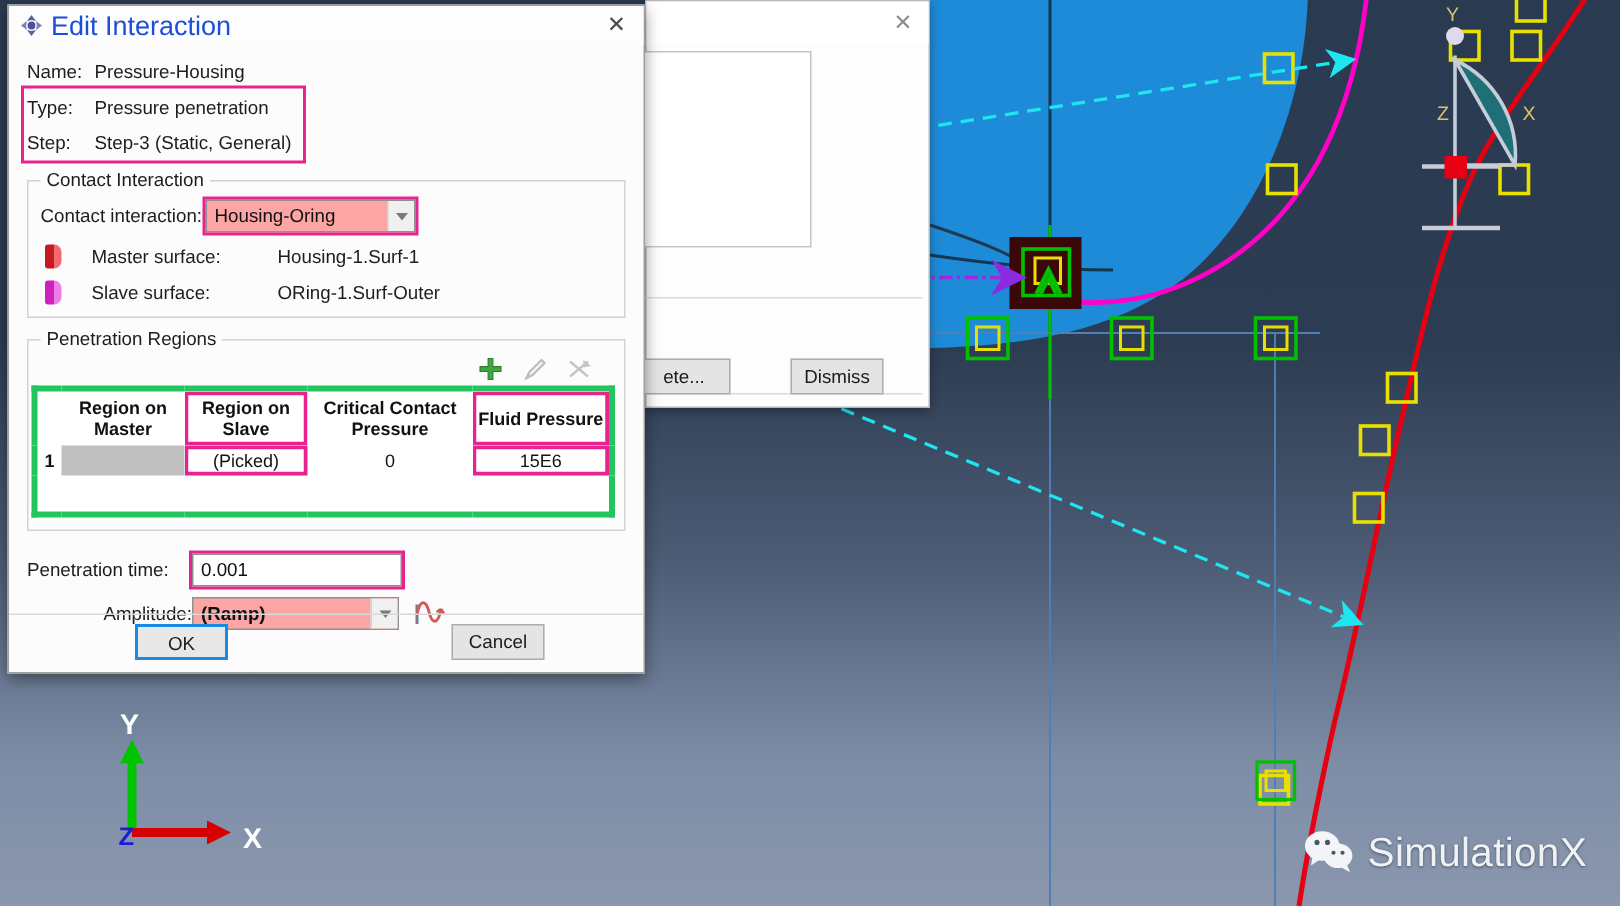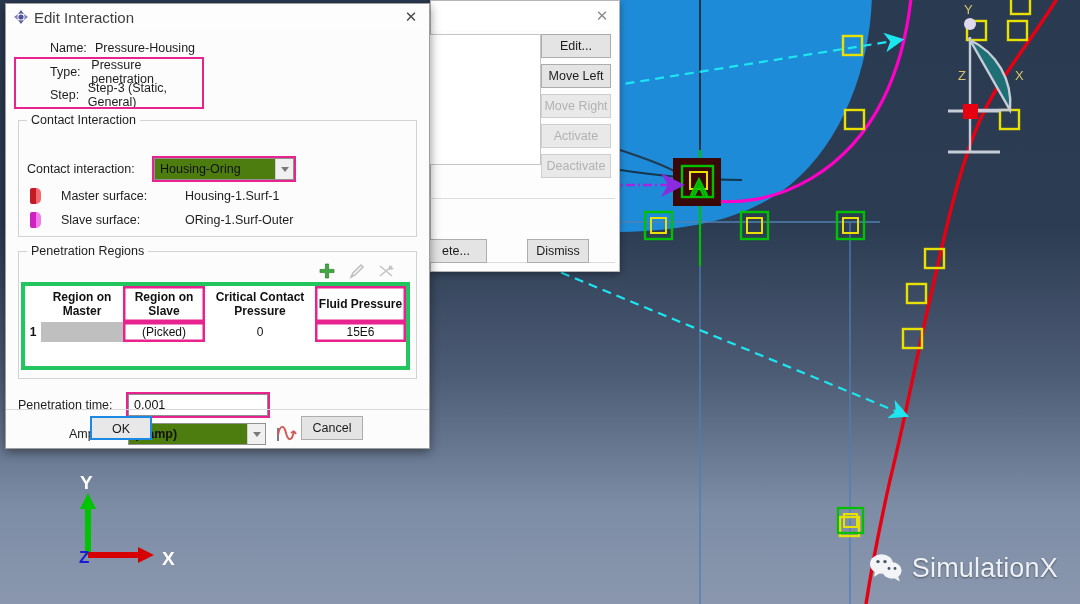--- a/index.html
+++ b/index.html
@@ -66,45 +66,45 @@
   #dlg {
     position:absolute; left:5px; top:3px; width:425px; height:446px;
     background:#fcfcfc; border:1px solid #9e9e9e;
     box-shadow:0 3px 10px rgba(0,0,0,.45);
     font-size:12.5px; color:#1d1d1d;
   }
   #dlg .titlebar {
     height:26px; background:#fdfdfd; display:flex; align-items:center;
     padding:0 6px 0 8px; position:relative;
   }
-  #dlg .title-txt { font-size:15px; color:#404040; margin-left:6px; }
+  #dlg .title-txt { font-size:18px; color:#1d4ed8; margin-left:6px; }
   #dlg .tb-close {
     position:absolute; right:9px; top:4px; width:18px; height:18px;
     text-align:center; line-height:17px; color:#4a4a4a; font-size:15px; cursor:pointer;
   }
   #dlg .content { padding:4px 12px 0 12px; }
 
   .row { display:flex; align-items:center; height:23px; }
   .lbl { color:#1d1d1d; }
-  .lbl-w1 { width:45px;margin-left:32px; }
+  .lbl-w1 { width:45px; }
   .val { color:#1d1d1d; }
 
   .hl { outline:2.5px solid #e8238f; outline-offset:0px; }
 
   .group {
-    border:1px solid #d2d2d2; margin-top:7px; padding:18px 8px 8px 8px;
+    border:1px solid #d2d2d2; margin-top:7px; padding:6px 8px 8px 8px;
     position:relative;
   }
   .group > .glabel {
     position:absolute; top:-8px; left:8px; background:#fcfcfc; padding:0 4px;
     font-size:12.5px; color:#1d1d1d;
   }
 
   .combo {
-    height:22px; background:#4d7c0f; border:1px solid #919191;
+    height:22px; background:#fca5a5; border:1px solid #919191;
     display:flex; align-items:center; position:relative;
     padding:0 20px 0 5px; font-size:12.5px; color:#111;
   }
   .combo .arrow {
     position:absolute; right:0; top:0; bottom:0; width:18px;
     background:#f0f0f0; border-left:1px solid #cfcfcf;
     display:flex; align-items:center; justify-content:center;
   }
   .combo .arrow::after {
     content:""; width:0;height:0;
@@ -275,27 +275,20 @@
     <span>SimulationX</span>
   </div>
 </div>
 
 <div id="bg-dialog">
   <div class="titlebar">
     <div class="tb-close">✕</div>
   </div>
   <div class="body">
     <div class="listbox"></div>
-    <div class="btncol">
-      <div class="winbtn">Edit...</div>
-      <div class="winbtn">Move Left</div>
-      <div class="winbtn dis">Move Right</div>
-      <div class="winbtn dis">Activate</div>
-      <div class="winbtn dis">Deactivate</div>
-    </div>
     <div class="sep" style="top:168px;"></div>
     <div class="sep" style="top:232px;"></div>
     <div class="footer">
       <div class="winbtn" style="left:0;">ete...</div>
       <div class="winbtn" style="left:102px;">Dismiss</div>
     </div>
   </div>
 </div>
 
 <div id="dlg">
@@ -326,21 +319,21 @@
       </div>
       <div class="row">
         <span class="lbl lbl-w1">Step:</span>
         <span class="val">Step-3 (Static, General)</span>
       </div>
     </div>
 
     <div class="group" style="margin-top:13px; padding-bottom:4px;">
       <span class="glabel">Contact Interaction</span>
 
-      <div class="row" style="height:30px; margin-top:15px;gap:17px;">
+      <div class="row" style="height:30px; margin-top:2px;">
         <span class="lbl" style="width:110px;">Contact interaction:</span>
         <div class="combo hl" style="width:140px;">
           <span>Housing-Oring</span>
           <span class="arrow"></span>
         </div>
       </div>
 
       <div class="surf-row">
         <span class="surf-ico master"></span>
         <span class="surf-lbl">Master surface:</span>

